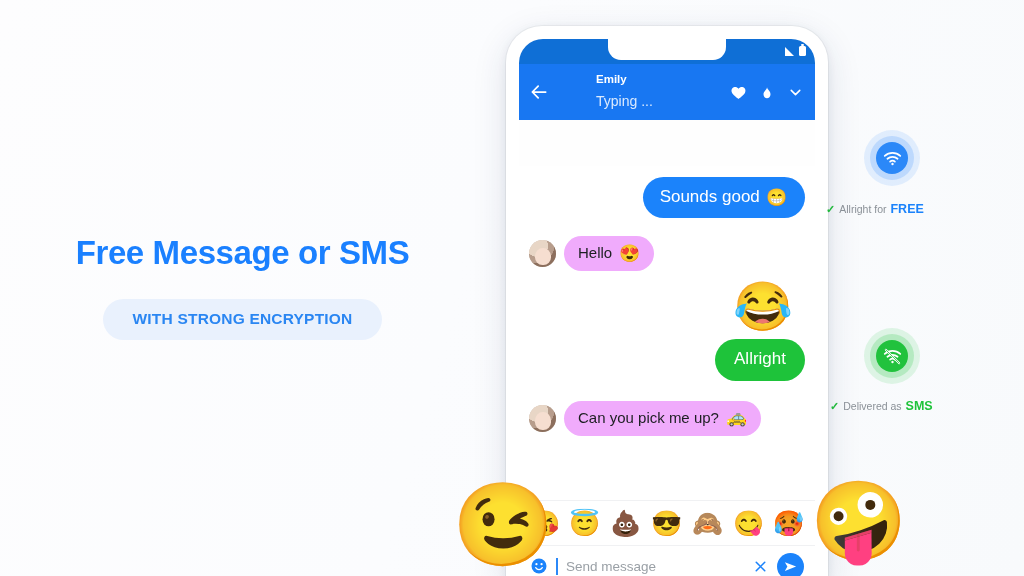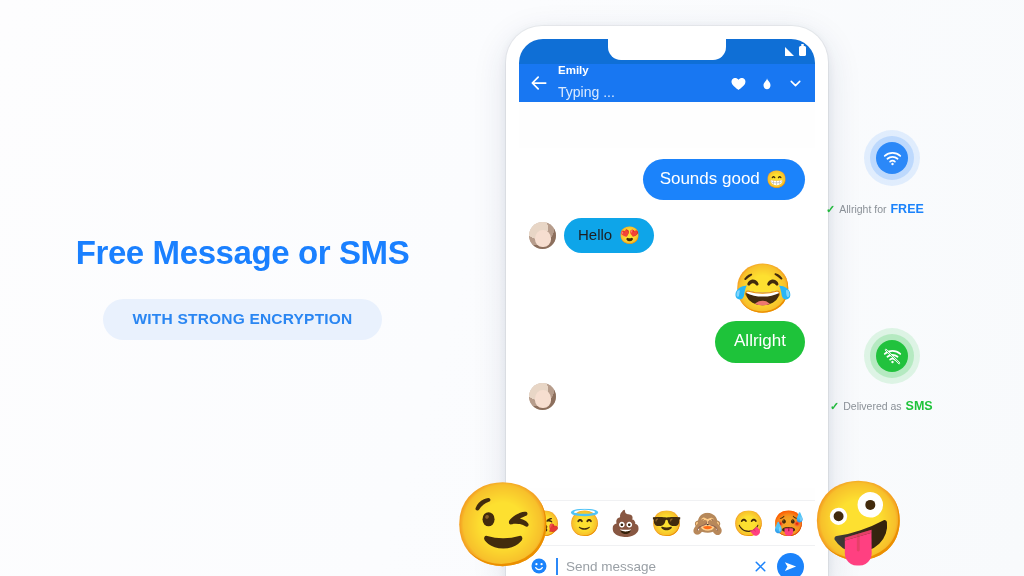--- a/index.html
+++ b/index.html
@@ -102,25 +102,26 @@
     border-radius: 1.5px;
     position: relative;
   }
   .batt::before {
     content:""; position:absolute; top:-2px; left:1.7px;
     width:3.6px; height:2px; background:#ffffff; border-radius:1px;
   }
 
   
   .chat-header {
-    height: 38px;
+    height: 56px;
     background: #1877f2;
     display: flex;
     align-items: center;
     padding: 0 11px 0 10px;
+    gap: 38px;
   }
   .hdr-back { width: 20px; height: 20px; flex: none; }
   .hdr-names { margin-left: 9px; flex: 1; min-width: 0; }
   .hdr-name {
     color: #ffffff; font-size: 11.5px; font-weight: bold; line-height: 1.1;
   }
   .hdr-sub {
     color: #dbeafe; font-size: 14px; line-height: 1.25; margin-top: 7px;
   }
   .hdr-actions { display: flex; align-items: center; gap: 13px; }
@@ -160,21 +161,21 @@
     max-width: 205px;
     padding: 8px 14px 9px;
     border-radius: 19px;
     font-size: 15px;
     line-height: 1.2;
     display: flex; align-items: center; gap: 7px;
     white-space: nowrap;
   }
   .bubble.out-blue { background: #1b83fb; color: #ffffff; font-size: 17px; padding: 10px 17px 11px; border-radius: 23px; }
   .bubble.out-green { background: #1ec33a; color: #ffffff; font-size: 17px; padding: 10px 19px 11px; border-radius: 23px; }
-  .bubble.in-grey { background: #0ea5e9; color: #1d1f22; }
+  .bubble.in-grey { background: #f0abfc; color: #1d1f22; }
   .bub-emoji { font-size: 17px; line-height: 1; }
 
   
   .badge-col { margin-left: 6px; position: relative; width: 56px; height: 56px; flex: none; }
   .ring {
     position:absolute; left:50%; top:50%; transform: translate(-50%,-50%);
     border-radius: 50%;
   }
   .ring.r3 { width: 56px; height: 56px; }
   .ring.r2 { width: 44px; height: 44px; }
@@ -311,20 +312,24 @@
         <div class="row out" style="margin-top:8px;">
           <div class="bubble out-green">
             <span>Allright</span>
           </div>
         </div>
 
         <div class="row in" style="margin-top:20px;">
           <div class="avatar">
             <div class="a-hair"></div>
               <div class="a-face"></div>
+          </div>
+          <div class="bubble in-grey">
+            <span>Can you pick me up?</span>
+            <span class="bub-emoji">🚕</span>
           </div>
         </div>
       </div>
 
       <div class="emoji-strip">
         <span>😘</span>
         <span>😇</span>
         <span>💩</span>
         <span>😎</span>
         <span>🙈</span>

